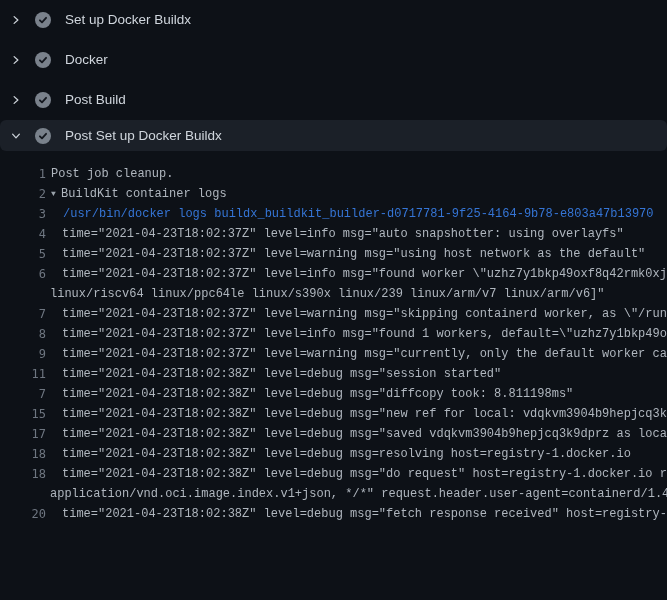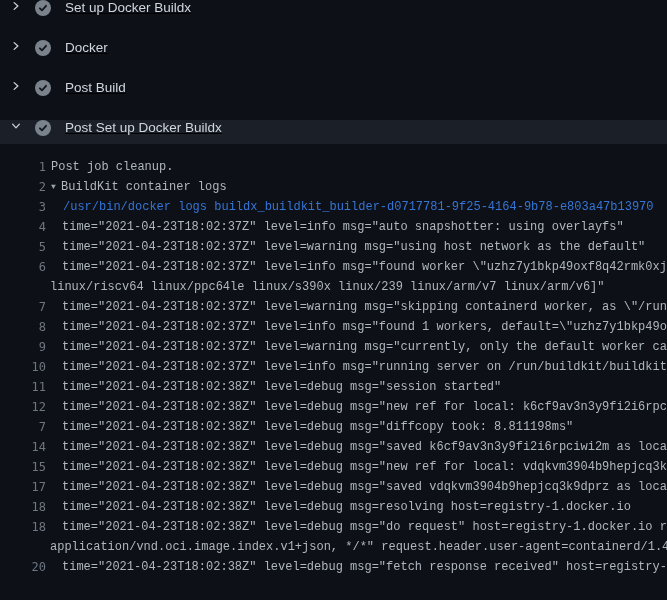--- a/index.html
+++ b/index.html
@@ -13,24 +13,24 @@
     --log-text:#b0b7bf;
     --command:#3575d6;
     --toggle:#9aa3ab;
   }
   *{box-sizing:border-box;margin:0;padding:0;}
   html,body{width:667px;height:600px;overflow:hidden;}
   body{background:var(--bg);font-family:"Liberation Sans",sans-serif;}
 
   
   .step-row{
-    height:40px;display:flex;
-    padding-left:10px;cursor:pointer;text-decoration:underline;
+    height:40px;display:flex;align-items:center;
+    padding-left:10px;cursor:pointer;
   }
-  .step-row.active{height:24px;background:var(--header-active-bg);}
+  .step-row.active{height:31px;background:var(--header-active-bg);border-radius:6px;}
   .chev{width:12px;height:12px;flex:none;margin-right:13px;display:flex;align-items:center;justify-content:center;}
   .check{width:16px;height:16px;flex:none;margin-right:14px;}
   .step-title{
     color:var(--title);font-size:13.5px;line-height:16px;
     white-space:nowrap;
   }
 
   
   .log{padding-top:13px;font-family:"DejaVu Sans Mono","Liberation Mono",monospace;font-size:12px;}
   .log-row{
@@ -110,25 +110,22 @@
       <div class="log-row k-top"><span class="log-num">1</span><span class="log-text">Post job cleanup.</span></div>
       <div class="log-row k-group"><span class="log-num">2</span><span class="log-text"><span class="toggle">▼</span><span>BuildKit container logs</span></span></div>
       <div class="log-row k-cmd"><span class="log-num">3</span><span class="log-text">/usr/bin/docker logs buildx_buildkit_builder-d0717781-9f25-4164-9b78-e803a47b13970</span></div>
       <div class="log-row k-log"><span class="log-num">4</span><span class="log-text">time="2021-04-23T18:02:37Z" level=info msg="auto snapshotter: using overlayfs"</span></div>
       <div class="log-row k-log"><span class="log-num">5</span><span class="log-text">time="2021-04-23T18:02:37Z" level=warning msg="using host network as the default"</span></div>
       <div class="log-row k-log"><span class="log-num">6</span><span class="log-text">time="2021-04-23T18:02:37Z" level=info msg="found worker \"uzhz7y1bkp49oxf8q42rmk0xj</span></div>
       <div class="log-row k-cont"><span class="log-num"></span><span class="log-text">linux/riscv64 linux/ppc64le linux/s390x linux/239 linux/arm/v7 linux/arm/v6]"</span></div>
       <div class="log-row k-log"><span class="log-num">7</span><span class="log-text">time="2021-04-23T18:02:37Z" level=warning msg="skipping containerd worker, as \"/run</span></div>
       <div class="log-row k-log"><span class="log-num">8</span><span class="log-text">time="2021-04-23T18:02:37Z" level=info msg="found 1 workers, default=\"uzhz7y1bkp49o</span></div>
       <div class="log-row k-log"><span class="log-num">9</span><span class="log-text">time="2021-04-23T18:02:37Z" level=warning msg="currently, only the default worker ca</span></div>
-      <div class="log-row k-log"><span class="log-num">10</span><span class="log-text">time="2021-04-23T18:02:37Z" level=info msg="running server on /run/buildkit/buildkit</span></div>
       <div class="log-row k-log"><span class="log-num">11</span><span class="log-text">time="2021-04-23T18:02:38Z" level=debug msg="session started"</span></div>
-      <div class="log-row k-log"><span class="log-num">12</span><span class="log-text">time="2021-04-23T18:02:38Z" level=debug msg="new ref for local: k6cf9av3n3y9fi2i6rpc</span></div>
       <div class="log-row k-log"><span class="log-num">7</span><span class="log-text">time="2021-04-23T18:02:38Z" level=debug msg="diffcopy took: 8.811198ms"</span></div>
-      <div class="log-row k-log"><span class="log-num">14</span><span class="log-text">time="2021-04-23T18:02:38Z" level=debug msg="saved k6cf9av3n3y9fi2i6rpciwi2m as loca</span></div>
       <div class="log-row k-log"><span class="log-num">15</span><span class="log-text">time="2021-04-23T18:02:38Z" level=debug msg="new ref for local: vdqkvm3904b9hepjcq3k</span></div>
       <div class="log-row k-log"><span class="log-num">17</span><span class="log-text">time="2021-04-23T18:02:38Z" level=debug msg="saved vdqkvm3904b9hepjcq3k9dprz as loca</span></div>
       <div class="log-row k-log"><span class="log-num">18</span><span class="log-text">time="2021-04-23T18:02:38Z" level=debug msg=resolving host=registry-1.docker.io</span></div>
       <div class="log-row k-log"><span class="log-num">18</span><span class="log-text">time="2021-04-23T18:02:38Z" level=debug msg="do request" host=registry-1.docker.io r</span></div>
       <div class="log-row k-cont"><span class="log-num"></span><span class="log-text">application/vnd.oci.image.index.v1+json, */*" request.header.user-agent=containerd/1.4</span></div>
       <div class="log-row k-log"><span class="log-num">20</span><span class="log-text">time="2021-04-23T18:02:38Z" level=debug msg="fetch response received" host=registry-</span></div>
     </div>
 </div>
 
 </body></html>

